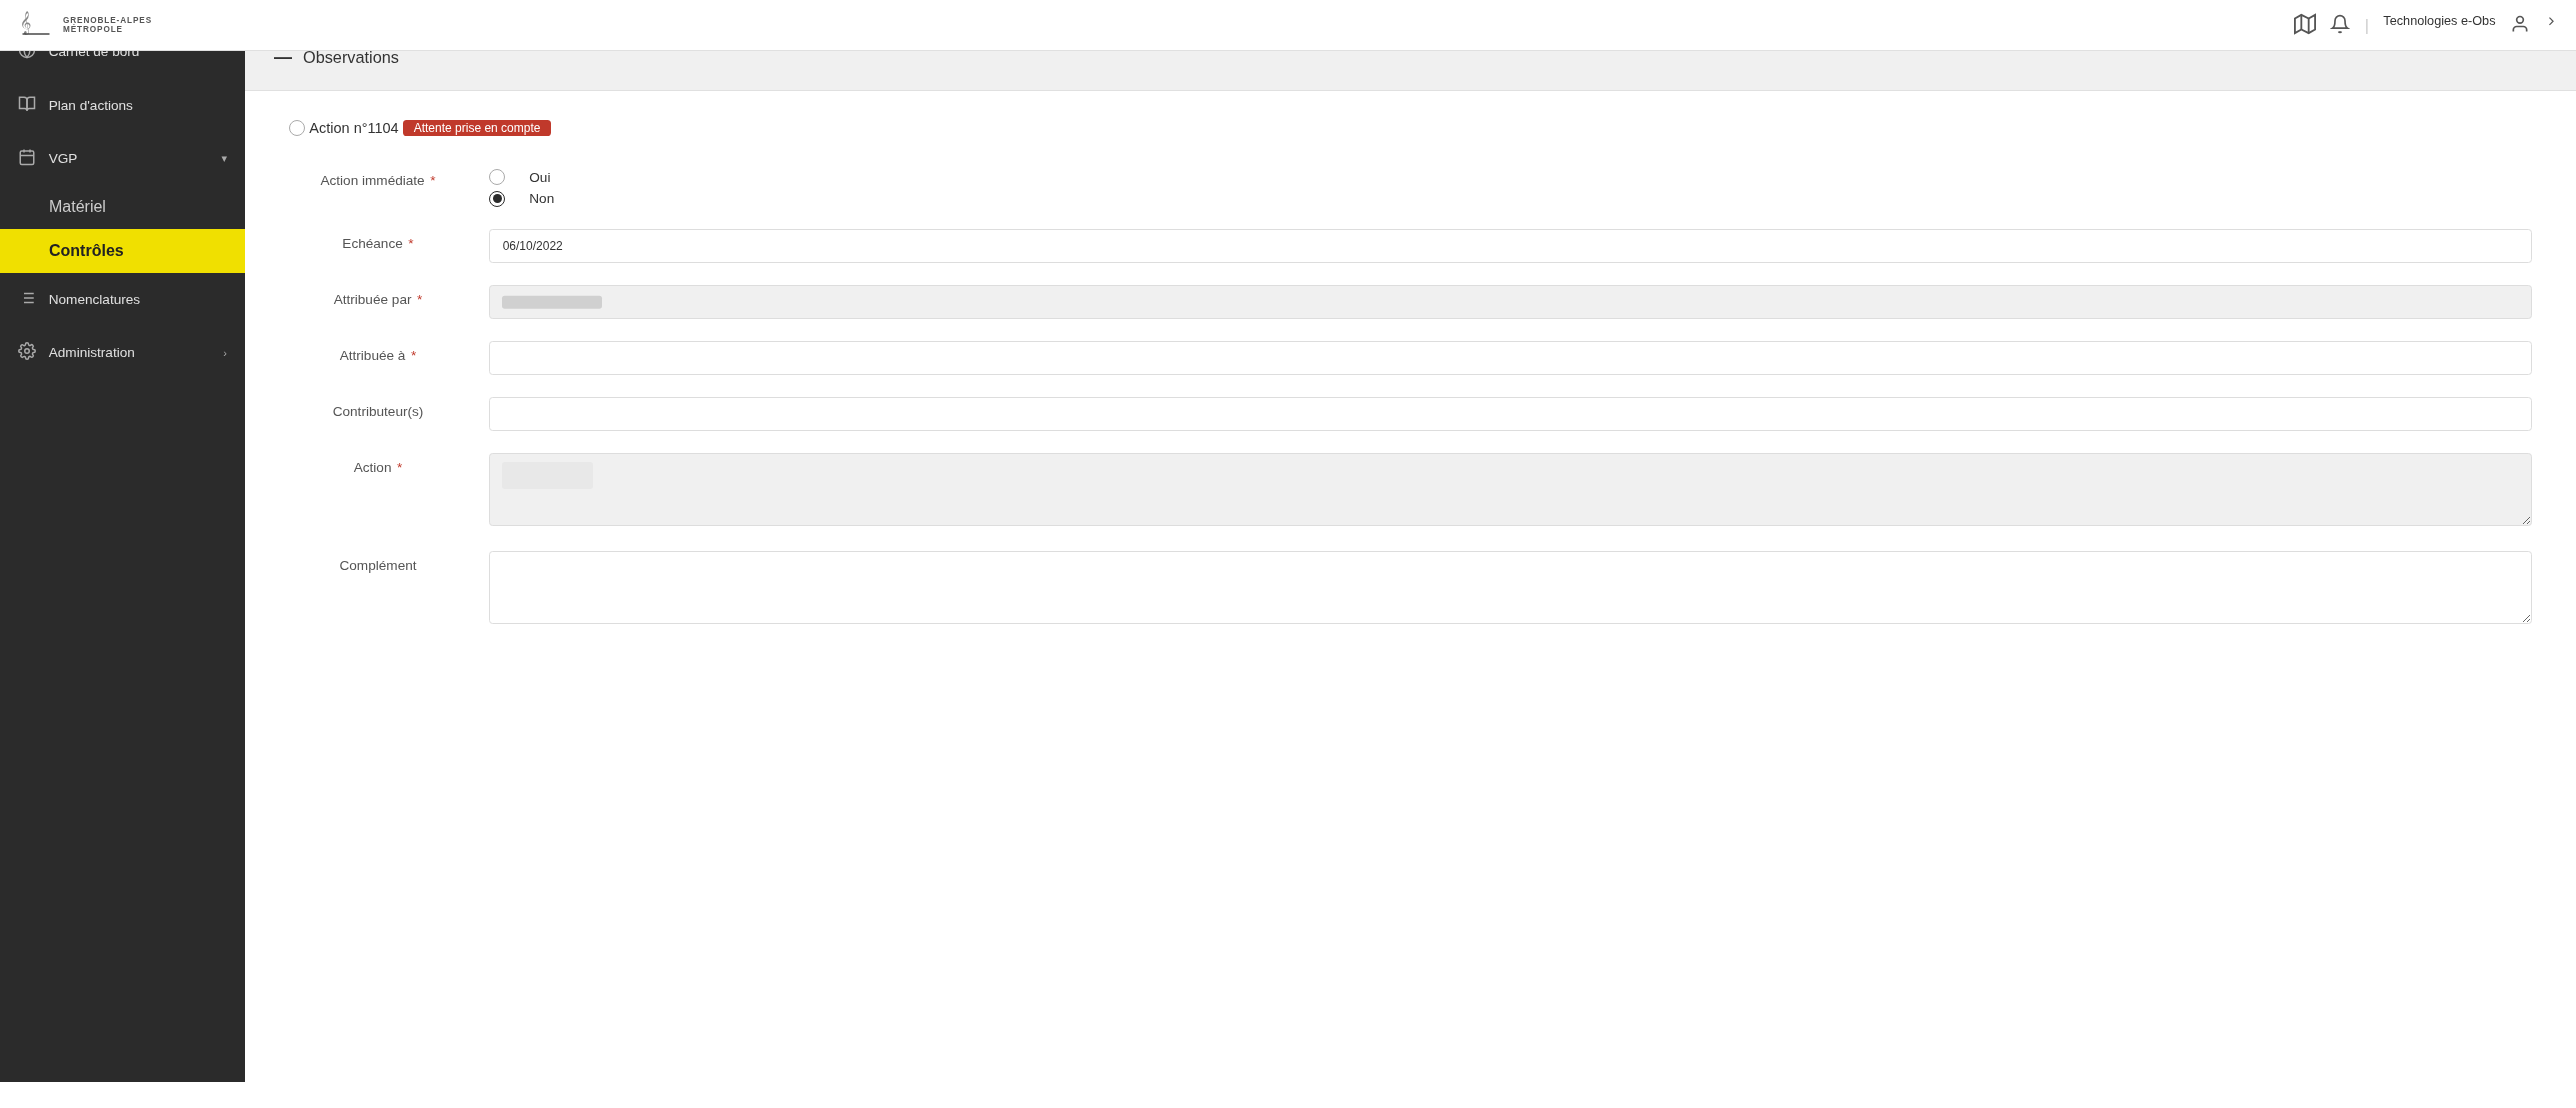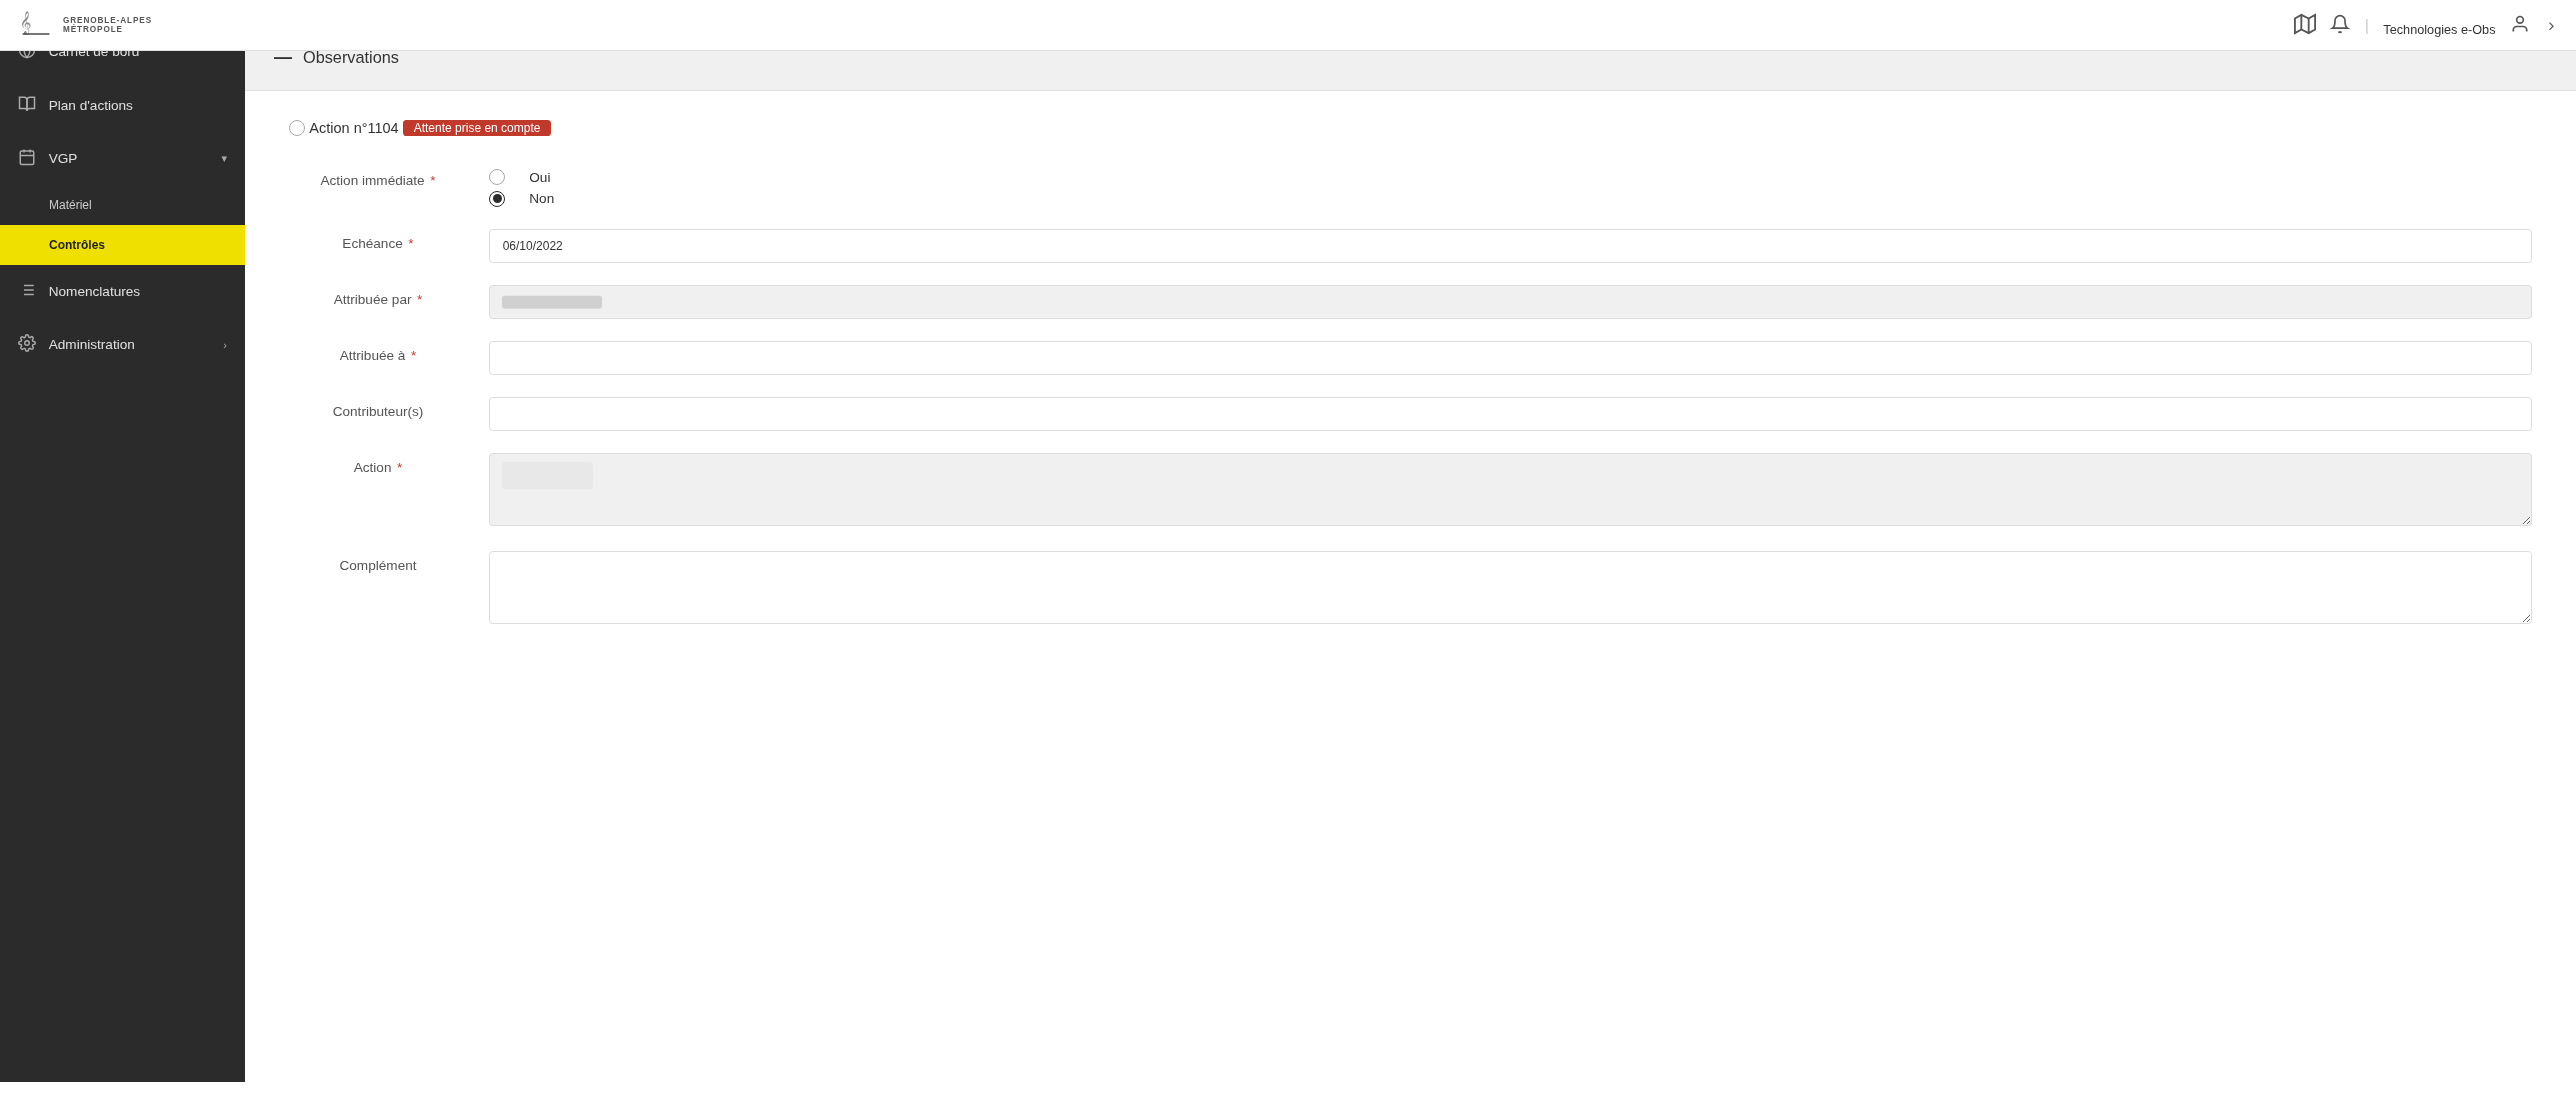--- a/index.html
+++ b/index.html
@@ -31,21 +31,21 @@
       display: flex;
       align-items: center;
       gap: 14.5px;
     }
     .header-divider {
       color: #ccc;
       font-size: 16.3px;
     }
     .header-user {
       display: flex;
-      align-items: flex-end;
+      align-items: flex-start;
       gap: 14px;
       font-size: 12.7px;
       color: #333;
       cursor: pointer;
     }
 
     
     .main-layout {
       display: flex;
       margin-top: 25px;
@@ -73,21 +73,21 @@
     .sidebar-item .chevron {
       margin-left: auto;
       font-size: 11px;
       color: #aaa;
     }
     .sidebar-sub-item {
       display: flex;
       align-items: center;
       padding: 12.7px 18px 12.7px 49px;
       cursor: pointer;
-      font-size: 12px;
+      font-size: 16px;
       color: #ccc;
       text-align: right;
     }
     .sidebar-sub-item.active {
       background: #f0e000;
       color: #222;
       font-weight: bold;
     }
 
     

